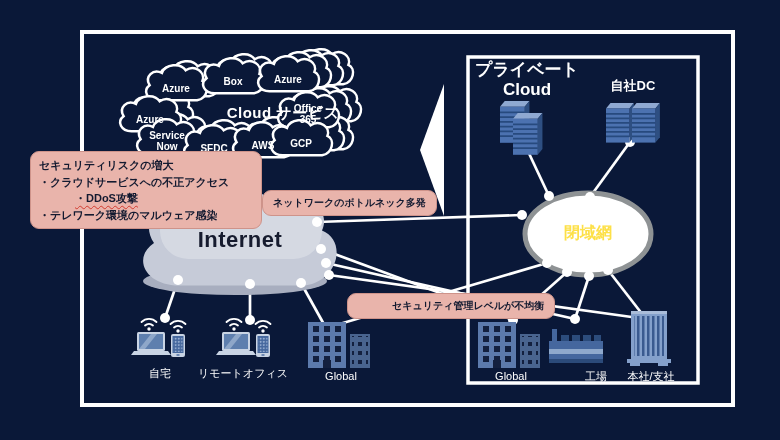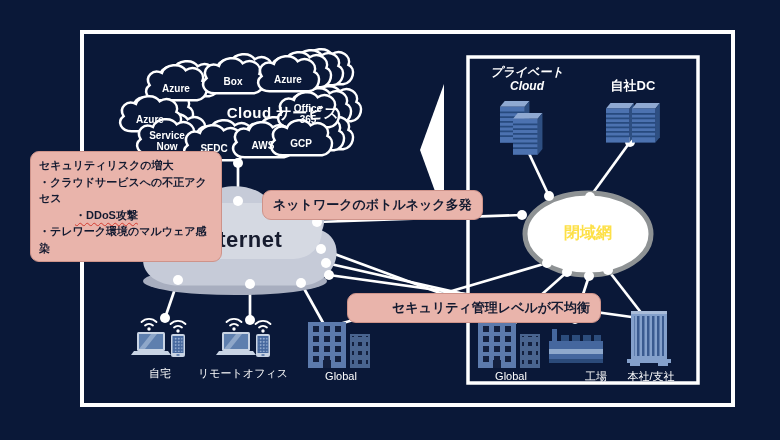--- a/index.html
+++ b/index.html
@@ -9,22 +9,22 @@
   .lbl{position:absolute;transform:translate(-50%,-50%);color:#fff;font-weight:bold;
        text-align:center;white-space:nowrap;line-height:1.15;}
   .svc{position:absolute;transform:translate(-50%,-50%);color:#fff;font-weight:bold;
        text-align:center;width:52px;font-size:10px;line-height:1.1;white-space:normal;}
   .cloud-title{font-size:15px;letter-spacing:.5px;}
   .internet-lbl{color:#161B2E;font-size:22px;letter-spacing:.5px;}
   .closed-lbl{color:#fde047;font-size:16px;}
   .site-lbl{font-size:11px;font-weight:normal;}
   .pink{position:absolute;background:#E9B4AB;border:1.5px solid #CE938A;border-radius:9px;
         color:#131A30;font-weight:bold;box-sizing:border-box;}
-  .risk{left:30px;top:151px;width:192px;padding:5px 8px;font-size:11px;line-height:1.5;}
-  .callout{padding:5px 10px;font-size:13px;white-space:nowrap;}
+  .risk{left:30px;top:151px;width:232px;padding:5px 8px;font-size:11px;line-height:1.5;}
+  .callout{padding:5px 10px;font-size:10px;white-space:nowrap;}
   .bottleneck{left:262px;top:190px;}
   .unbalanced{left:347px;top:293px;padding-left:44px;}
   .u-red{text-decoration:underline wavy #D23B2F 1px;text-underline-offset:3px;margin-left:36px;}
 </style>
 </head>
 <body>
 
 <div class="stage">
 
 <svg width="780" height="440" viewBox="0 0 780 440">
@@ -206,21 +206,21 @@
 <div class="svc" style="left:150px;top:119px;">Azure</div>
 <div class="svc" style="left:308px;top:114px;width:40px;">Office 365</div>
 <div class="svc" style="left:167px;top:141px;width:44px;">Service Now</div>
 <div class="svc" style="left:214px;top:148px;">SFDC</div>
 <div class="svc" style="left:263px;top:145px;">AWS</div>
 <div class="svc" style="left:301px;top:143px;">GCP</div>
 <div class="lbl cloud-title" style="left:241px;top:113px;margin-left:42px;">Cloud サービス</div>
 
 <div class="lbl internet-lbl" style="left:240px;top:240px;">Internet</div>
 <div class="lbl closed-lbl" style="left:588px;top:233px;">閉域網</div>
-<div class="lbl" style="left:527px;top:80px;font-size:12px;font-style:italic;">
+<div class="lbl" style="left:527px;top:80px;font-size:17px;">
   <div>プライベート</div>
   <div>Cloud</div>
 </div>
 <div class="lbl" style="left:633px;top:86px;font-size:13px;">自社DC</div>
 
 <div class="lbl site-lbl" style="left:160px;top:373px;">自宅</div>
 <div class="lbl site-lbl" style="left:243px;top:373px;">リモートオフィス</div>
 <div class="lbl site-lbl" style="left:341px;top:376px;">Global</div>
 <div class="lbl site-lbl" style="left:511px;top:376px;">Global</div>
 <div class="lbl site-lbl" style="left:576px;top:376px;margin-left:20px;">工場</div>

